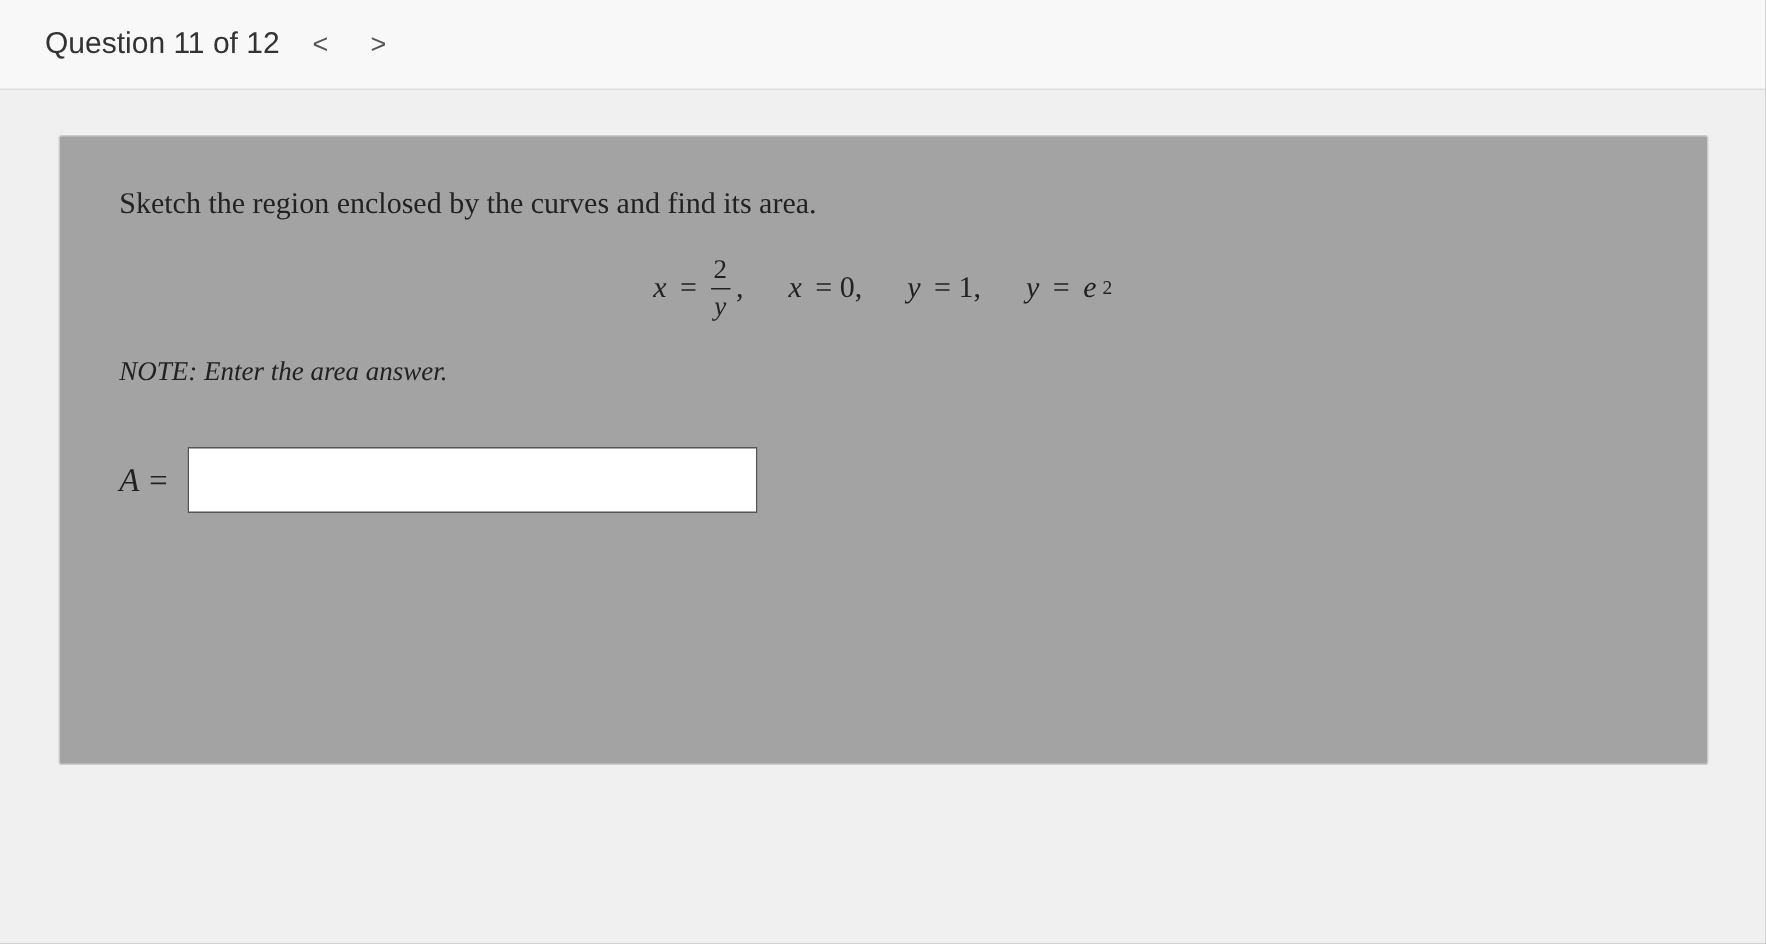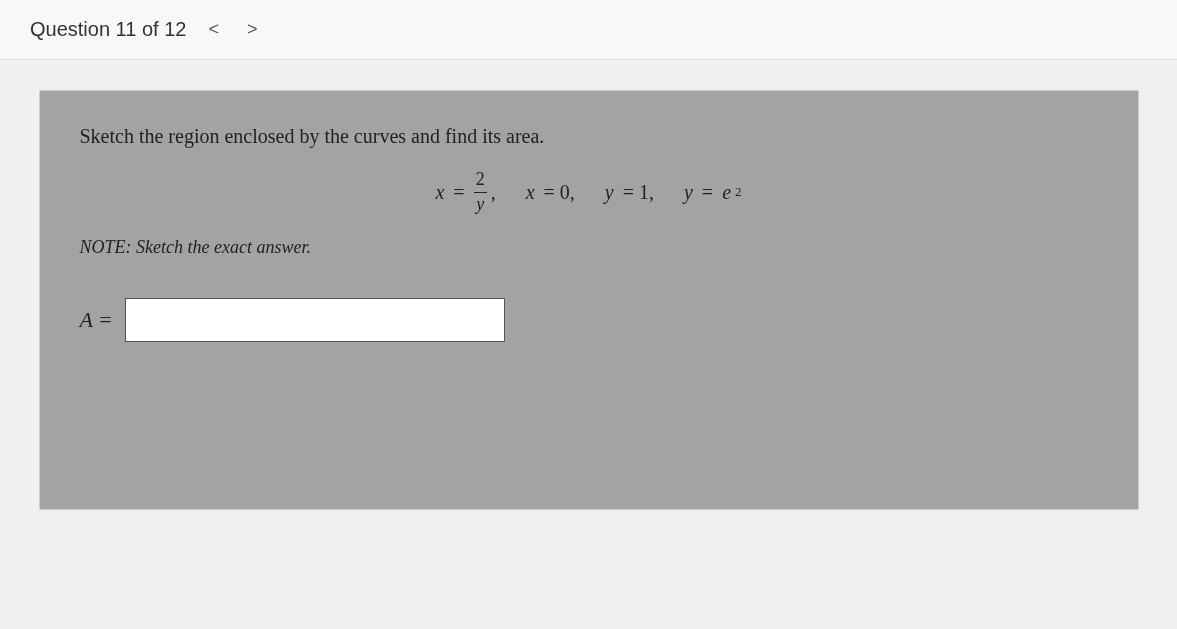--- a/index.html
+++ b/index.html
@@ -181,21 +181,21 @@
       </span>
 
       <span class="math-expr">
         <span style="font-style:italic;">y</span>
         <span>&nbsp;=&nbsp;</span>
         <span style="font-style:italic;">e</span>
           <span class="superscript">2</span>
       </span>
     </div>
 
-    <div class="note-text">NOTE: Sketch the exact answer.</div>
+    <div class="note-text">NOTE: Enter the area answer.</div>
 
     <div class="answer-row">
       <span class="answer-label">A =</span>
       <input class="answer-input" type="text" placeholder="" style="">
     </div>
 
   </div>
 </div>
 
 </body></html>

